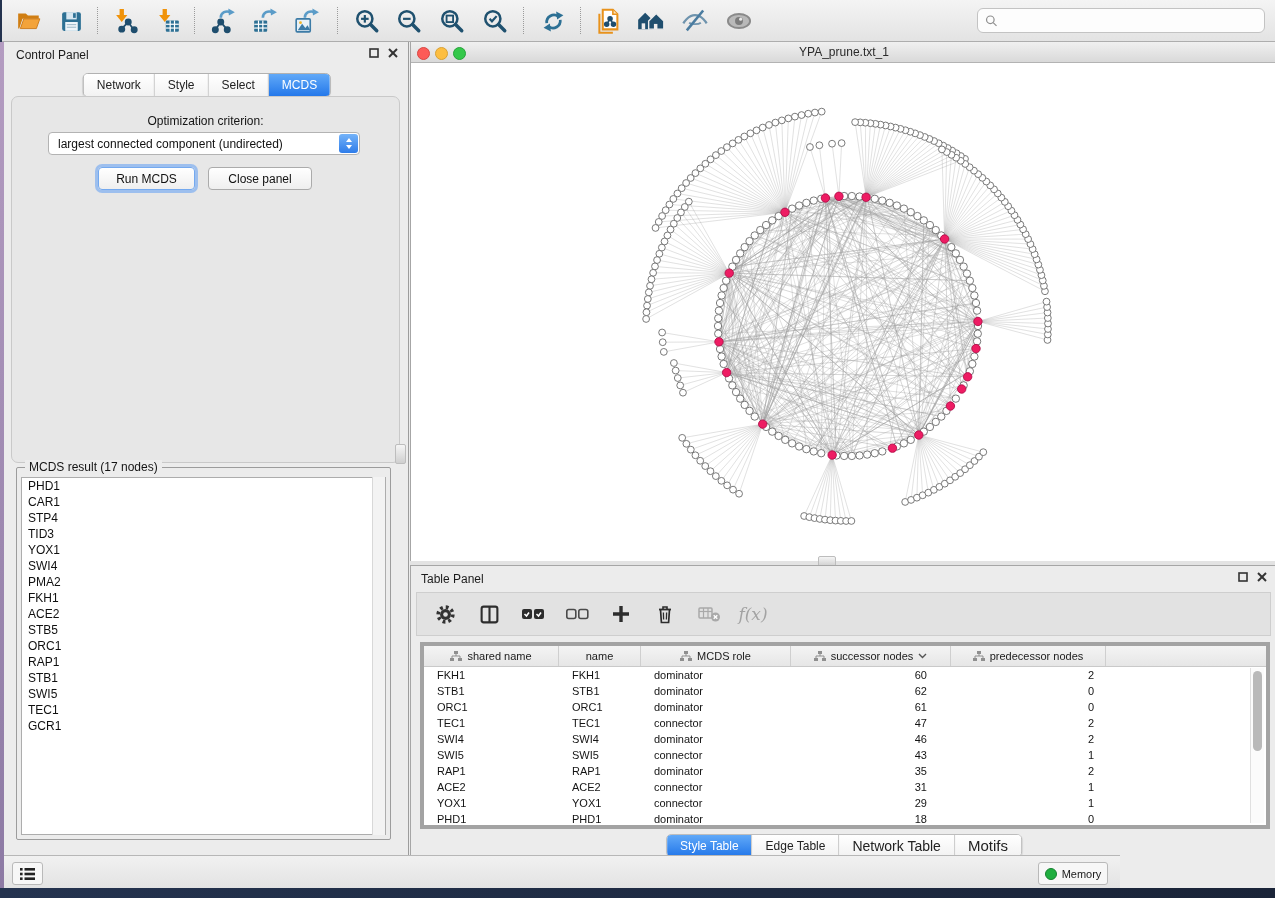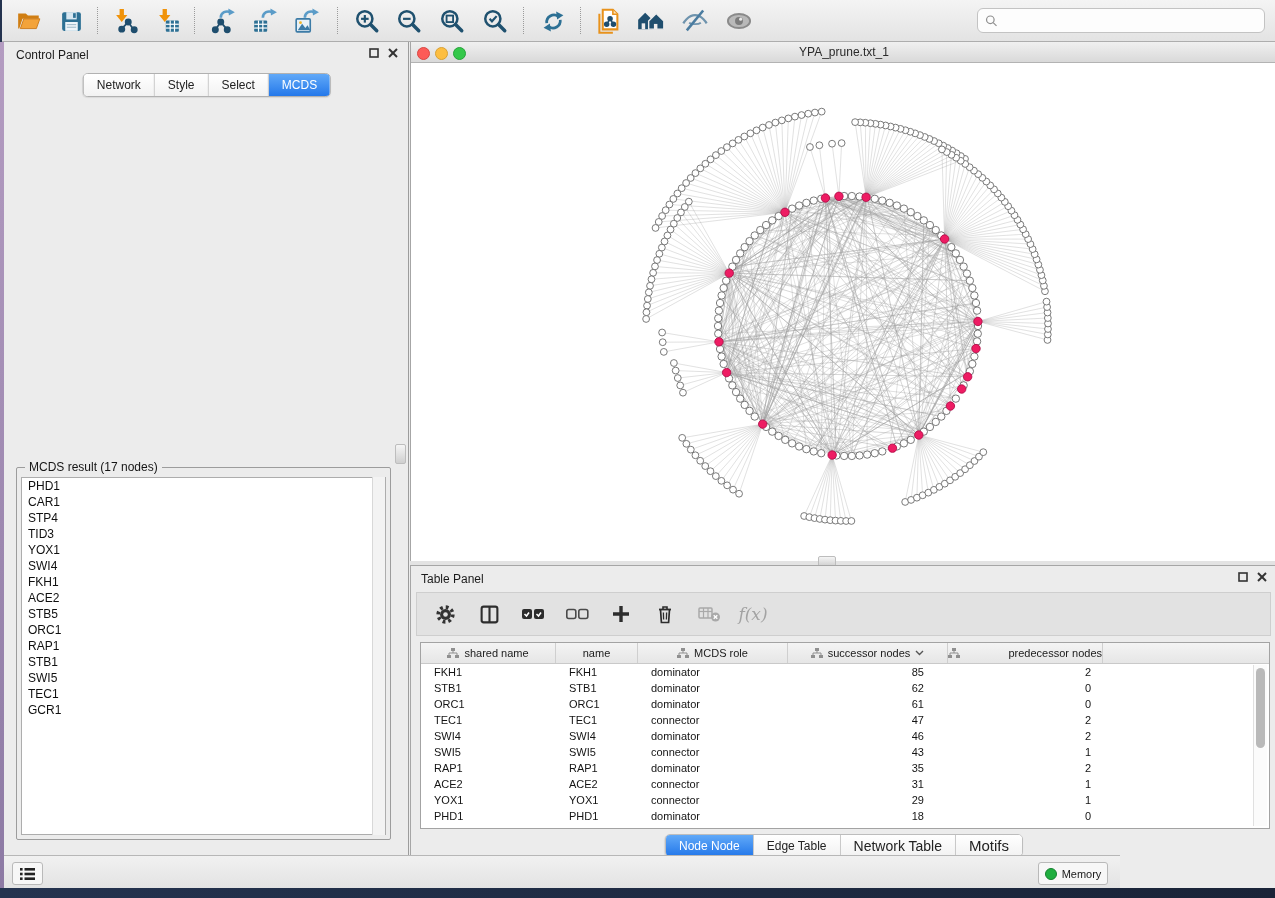--- a/index.html
+++ b/index.html
@@ -59,21 +59,21 @@
   .light.grn{left:42px;background:#34c84a;border:.5px solid #27a33a;}
   
   .h-split{position:absolute;left:408px;top:561px;width:867px;height:4px;background:#e3e3e3;}
   .h-handle{position:absolute;left:410px;top:556px;width:16px;height:9px;background:linear-gradient(#f5f5f5,#cfcfcf);border:1px solid #bdbdbd;border-radius:2px;}
   
   #table-panel{position:absolute;left:408px;top:565px;width:867px;height:290px;background:#ececec;border-left:1px solid #a6a6a6;border-top:1px solid #a6a6a6;box-sizing:border-box;}
   .tp-toolbar{position:absolute;left:5px;right:6px;top:26px;height:44px;background:#e2e2e2;border:1px solid #cecece;
       display:flex;align-items:center;gap:20px;padding-left:16px;box-sizing:border-box;}
   .tp-tool{width:24px;height:24px;display:flex;align-items:center;justify-content:center;}
   .fx{font-family:"DejaVu Serif","Liberation Serif",serif;font-style:italic;font-size:17px;color:#a3a3a3;}
-  .tbl-viewport{position:absolute;left:9px;top:76px;width:850px;height:187px;background:#fff;border:1px solid #a3a3a3;box-sizing:border-box;overflow:hidden;}
+  .tbl-viewport{position:absolute;left:9px;top:76px;width:850px;height:187px;background:#fff;border:4px solid #a3a3a3;box-sizing:border-box;overflow:hidden;}
   .tbl-header{display:flex;height:20px;background:linear-gradient(#f4f4f4,#e6e6e6);border-bottom:1px solid #c9c9c9;}
   .th{display:flex;align-items:center;justify-content:center;gap:5px;font-size:11px;color:#202020;border-right:1px solid #cfcfcf;box-sizing:border-box;}
   .tbl-row{display:flex;height:16px;}
   .td{font-size:11px;color:#141414;line-height:16px;box-sizing:border-box;padding-left:13px;overflow:hidden;white-space:nowrap;}
   .td.num{text-align:right;padding-left:0;}
   .tbl-scroll{position:absolute;right:2px;top:22px;bottom:2px;width:13px;background:#fbfbfb;border-left:1px solid #e0e0e0;}
   .tbl-thumb{position:absolute;left:2px;top:3px;width:9px;height:80px;background:#b9b9b9;border-radius:5px;}
   #table-tabs{position:absolute;top:268px;left:50%;transform:translateX(-50%);display:flex;height:21px;
       border:1px solid #bdbdbd;border-radius:5px;overflow:hidden;background:#fff;box-shadow:0 1px 1px rgba(0,0,0,.08);}
   
@@ -265,29 +265,42 @@
             <line x1="9" y1="1" x2="1" y2="9" stroke="#333" stroke-width="2"></line>
           </svg>
         </span>
       </div>
       <div id="cp-tabs">
           <div class="seg">Network</div>
           <div class="seg">Style</div>
           <div class="seg">Select</div>
           <div class="seg active">MCDS</div>
         </div>
+      <div class="cp-box">
+        <div class="opt-label">Optimization criterion:</div>
+        <div class="sel">
+          <span>largest connected component (undirected)</span>
+          <span class="sel-stepper">
+              <span class="arr-up"></span>
+              <span class="arr-dn"></span>
+            </span>
+        </div>
+        <div class="btn" id="run-btn">Run MCDS</div>
+        <div class="btn" id="close-btn">Close panel</div>
+      </div>
       <div class="groupbox">
         <div class="groupbox-legend">MCDS result (17 nodes)</div>
         <div class="mcds-list" id="mcds-list">
             <div class="mcds-item">PHD1</div>
             <div class="mcds-item">CAR1</div>
             <div class="mcds-item">STP4</div>
             <div class="mcds-item">TID3</div>
             <div class="mcds-item">YOX1</div>
             <div class="mcds-item">SWI4</div>
+            <div class="mcds-item">PMA2</div>
             <div class="mcds-item">FKH1</div>
             <div class="mcds-item">ACE2</div>
             <div class="mcds-item">STB5</div>
             <div class="mcds-item">ORC1</div>
             <div class="mcds-item">RAP1</div>
             <div class="mcds-item">STB1</div>
             <div class="mcds-item">SWI5</div>
             <div class="mcds-item">TEC1</div>
             <div class="mcds-item">GCR1</div>
           </div>
@@ -1228,36 +1241,36 @@
                 <rect x="4" y="0" width="4" height="3" fill="#8f8f8f"></rect>
                 <rect x="0" y="7" width="4" height="3" fill="#8f8f8f"></rect>
                 <rect x="8" y="7" width="4" height="3" fill="#8f8f8f"></rect>
                 <path d="M6 3v2M2 7V5h8v2" stroke="#8f8f8f" fill="none" stroke-width="1"></path>
               </svg>
               <span>successor nodes</span>
               <svg width="9" height="6" viewBox="0 0 9 6">
                 <path d="M1 1l3.5 3.5L8 1" stroke="#555" stroke-width="1.4" fill="none"></path>
               </svg>
             </div>
-            <div class="th" style="width: 155px; justify-content: space-between;">
+            <div class="th" style="width: 155px;">
               <svg width="12" height="11" viewBox="0 0 12 11">
                 <rect x="4" y="0" width="4" height="3" fill="#8f8f8f"></rect>
                 <rect x="0" y="7" width="4" height="3" fill="#8f8f8f"></rect>
                 <rect x="8" y="7" width="4" height="3" fill="#8f8f8f"></rect>
                 <path d="M6 3v2M2 7V5h8v2" stroke="#8f8f8f" fill="none" stroke-width="1"></path>
               </svg>
               <span>predecessor nodes</span>
             </div>
           </div>
         <div id="tbl-body">
             <div class="tbl-row">
               <div class="td" style="width: 135px;">FKH1</div>
               <div class="td" style="width: 82px;">FKH1</div>
               <div class="td" style="width: 150px;">dominator</div>
-              <div class="td num" style="width: 160px; padding-right: 24px;">85</div>
+              <div class="td num" style="width: 160px; padding-right: 24px;">60</div>
               <div class="td num" style="width: 155px; padding-right: 12px;">2</div>
             </div>
             <div class="tbl-row">
               <div class="td" style="width: 135px;">STB1</div>
               <div class="td" style="width: 82px;">STB1</div>
               <div class="td" style="width: 150px;">dominator</div>
               <div class="td num" style="width: 160px; padding-right: 24px;">62</div>
               <div class="td num" style="width: 155px; padding-right: 12px;">0</div>
             </div>
             <div class="tbl-row">
@@ -1315,21 +1328,21 @@
               <div class="td" style="width: 150px;">dominator</div>
               <div class="td num" style="width: 160px; padding-right: 24px;">18</div>
               <div class="td num" style="width: 155px; padding-right: 12px;">0</div>
             </div>
           </div>
         <div class="tbl-scroll">
           <div class="tbl-thumb"></div>
         </div>
       </div>
       <div id="table-tabs">
-          <div class="seg active" style="font-size: 12px;">Node Node</div>
+          <div class="seg active" style="font-size: 12px;">Style Table</div>
           <div class="seg" style="font-size: 12px;">Edge Table</div>
           <div class="seg" style="font-size: 14px;">Network Table</div>
           <div class="seg" style="font-size: 15px;">Motifs</div>
         </div>
     </div>
 
     <div id="status-bar">
       <div class="sb-btn" id="list-btn">
         <svg width="17" height="14" viewBox="0 0 17 14">
           <rect x="1" y="1" width="2.6" height="2.6" fill="#222"></rect>

